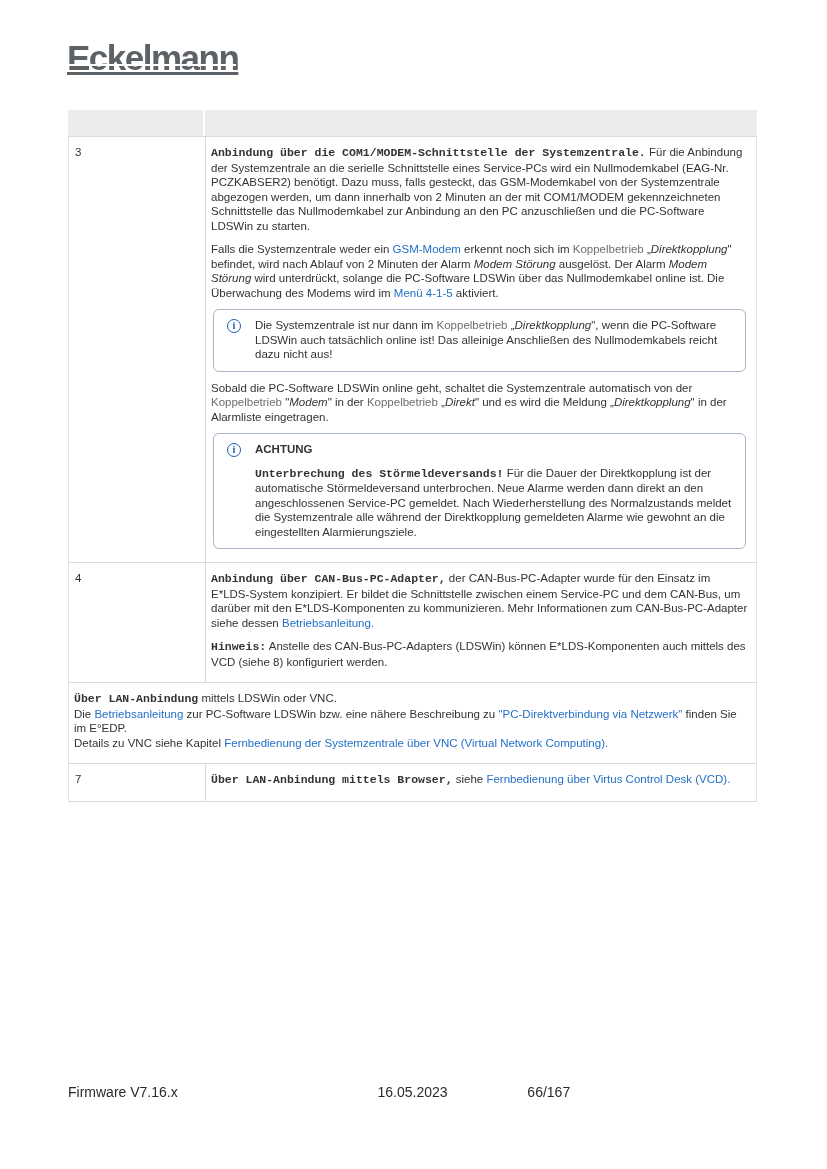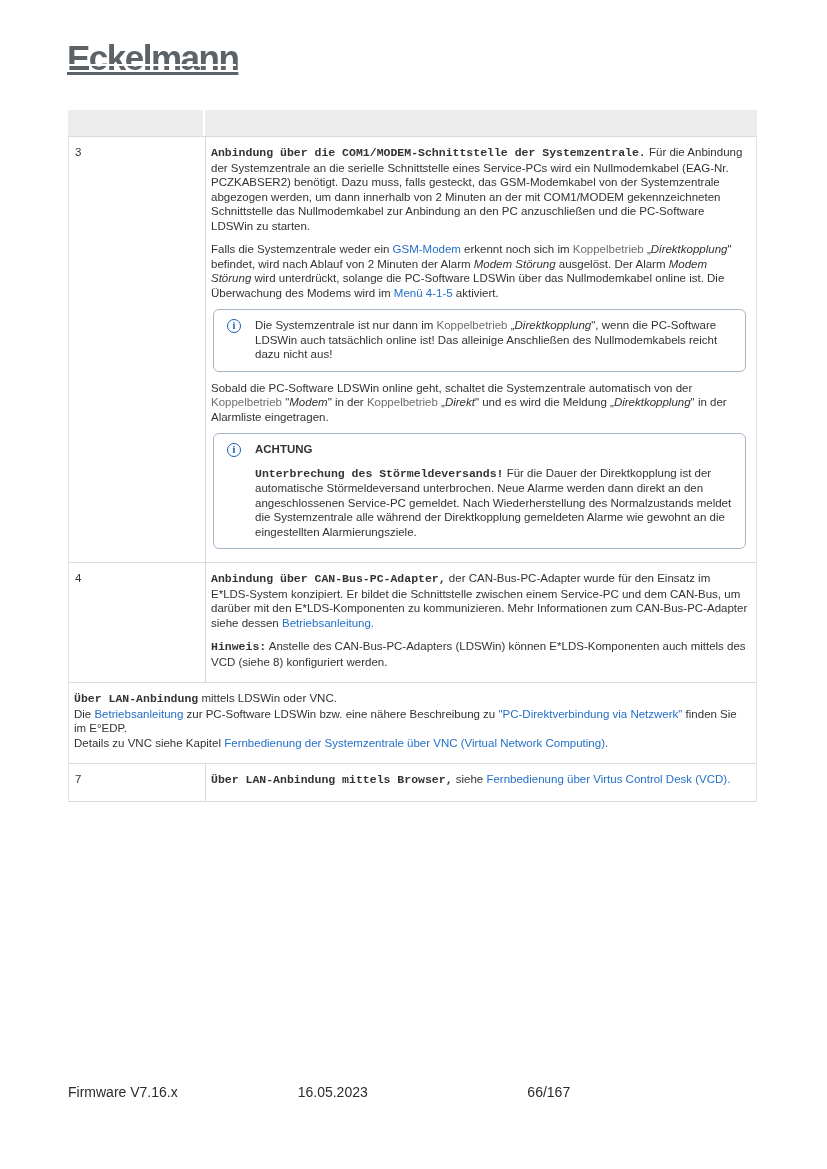--- a/index.html
+++ b/index.html
@@ -53,21 +53,21 @@
     font-size:10.5px; font-weight:700; line-height:12px; text-align:center;
     flex-shrink:0; margin:1px 14px 0 3px;
   }
   .notice-content { flex:1; }
   .notice-title { font-weight:700; margin-bottom:9px; }
   .footer {
     position:absolute; left:68px; top:1072px; width:689px;
     display:flex; font-size:14px; color:#2b2b2b;margin-top:12px;
   }
   .footer .f-left { flex:1; text-align:left; }
-  .footer .f-center { flex:1; text-align:left; }
+  .footer .f-center { flex:1; text-align:center; }
   .footer .f-right { flex:1; text-align:left; }
 </style>
 </head>
 <body>
 
 <div class="logo">
   <span>Eckelmann</span>
   <span class="logo-stripe"></span>
 </div>
 

